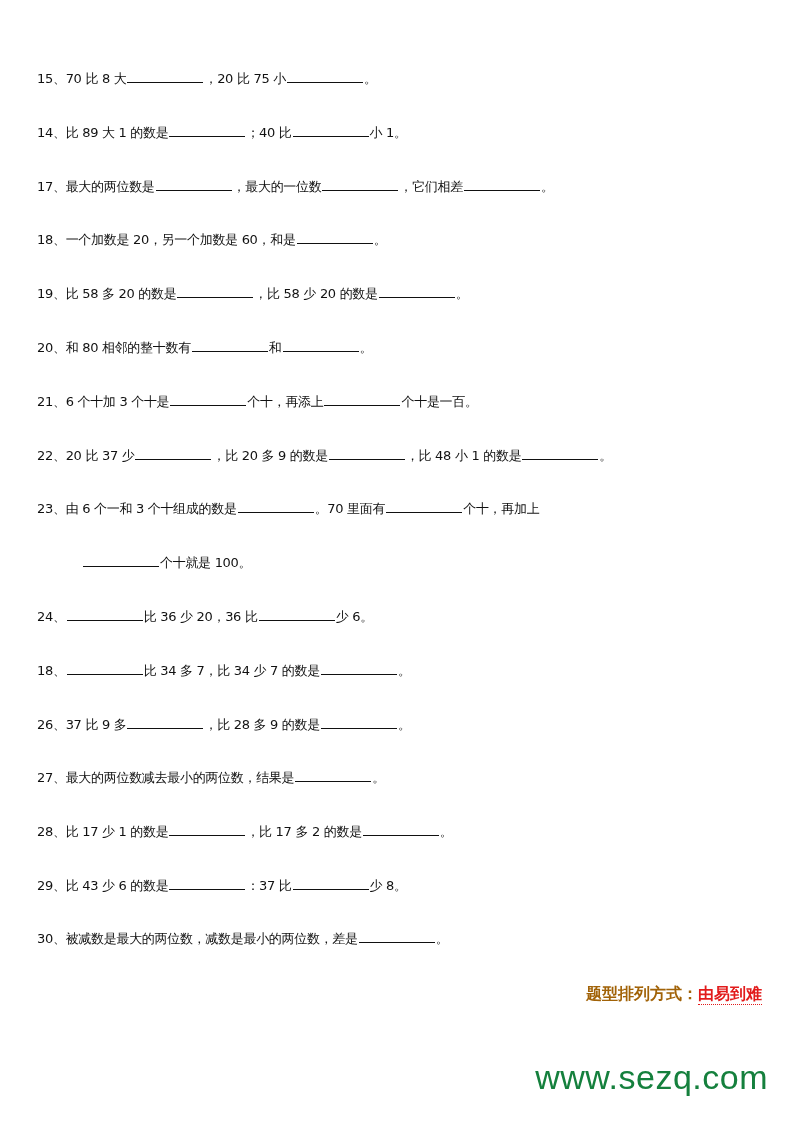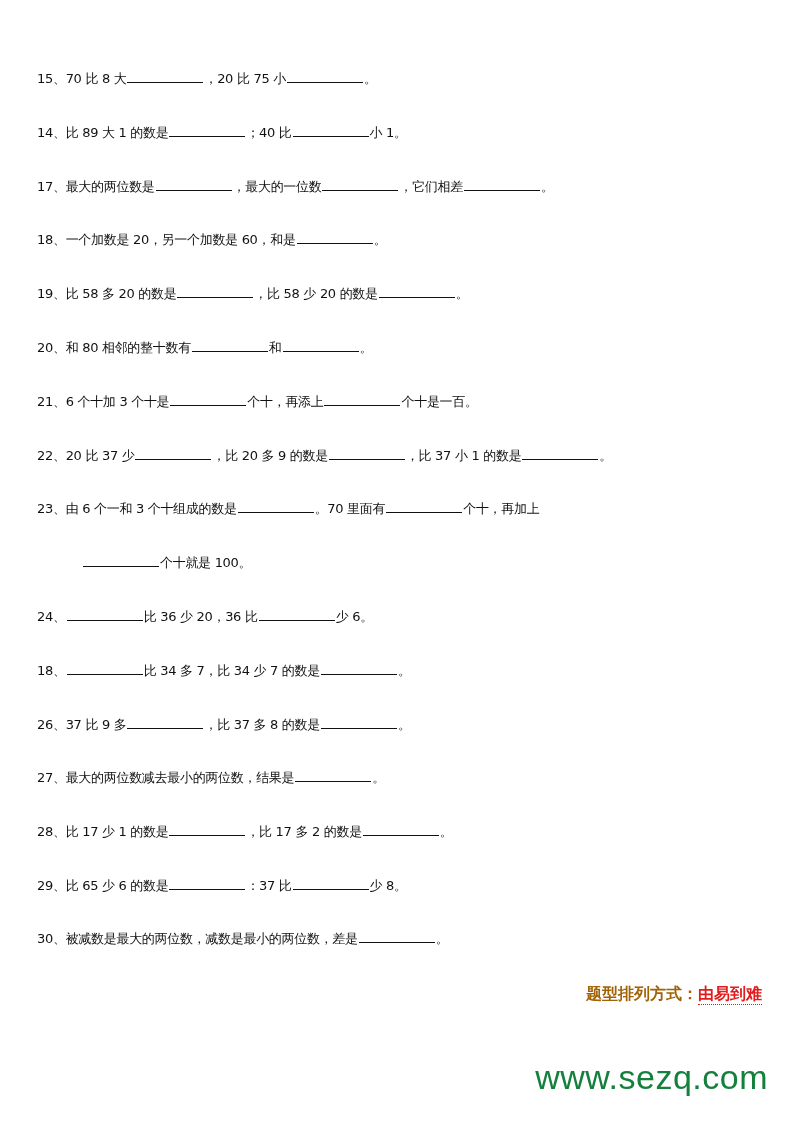--- a/index.html
+++ b/index.html
@@ -18,29 +18,29 @@
 <body>
 
 <div id="questions">
     <div class="q" style="top: 62px;"><span class="seg">15、70 比 8 大</span><span class="blank"></span><span class="seg">，20 比 75 小</span><span class="blank"></span><span class="seg">。</span></div>
     <div class="q" style="top: 116px;"><span class="seg">14、比 89 大 1 的数是</span><span class="blank"></span><span class="seg">；40 比</span><span class="blank"></span><span class="seg">小 1。</span></div>
     <div class="q" style="top: 170px;"><span class="seg">17、最大的两位数是</span><span class="blank"></span><span class="seg">，最大的一位数</span><span class="blank"></span><span class="seg">，它们相差</span><span class="blank"></span><span class="seg">。</span></div>
     <div class="q" style="top: 223px;"><span class="seg">18、一个加数是 20，另一个加数是 60，和是</span><span class="blank"></span><span class="seg">。</span></div>
     <div class="q" style="top: 277px;"><span class="seg">19、比 58 多 20 的数是</span><span class="blank"></span><span class="seg">，比 58 少 20 的数是</span><span class="blank"></span><span class="seg">。</span></div>
     <div class="q" style="top: 331px;"><span class="seg">20、和 80 相邻的整十数有</span><span class="blank"></span><span class="seg">和</span><span class="blank"></span><span class="seg">。</span></div>
     <div class="q" style="top: 385px;"><span class="seg">21、6 个十加 3 个十是</span><span class="blank"></span><span class="seg">个十，再添上</span><span class="blank"></span><span class="seg">个十是一百。</span></div>
-    <div class="q" style="top: 439px;"><span class="seg">22、20 比 37 少</span><span class="blank"></span><span class="seg">，比 20 多 9 的数是</span><span class="blank"></span><span class="seg">，比 37 小 1 的数是</span><span class="blank"></span><span class="seg">。</span></div>
+    <div class="q" style="top: 439px;"><span class="seg">22、20 比 37 少</span><span class="blank"></span><span class="seg">，比 20 多 9 的数是</span><span class="blank"></span><span class="seg">，比 48 小 1 的数是</span><span class="blank"></span><span class="seg">。</span></div>
     <div class="q" style="top: 492px;"><span class="seg">23、由 6 个一和 3 个十组成的数是</span><span class="blank"></span><span class="seg">。70 里面有</span><span class="blank"></span><span class="seg">个十，再加上</span></div>
     <div class="q cont" style="top: 546px;"><span class="blank"></span><span class="seg">个十就是 100。</span></div>
     <div class="q" style="top: 600px;"><span class="seg">24、</span><span class="blank"></span><span class="seg">比 36 少 20，36 比</span><span class="blank"></span><span class="seg">少 6。</span></div>
     <div class="q" style="top: 654px;"><span class="seg">18、</span><span class="blank"></span><span class="seg">比 34 多 7，比 34 少 7 的数是</span><span class="blank"></span><span class="seg">。</span></div>
-    <div class="q" style="top: 708px;"><span class="seg">26、37 比 9 多</span><span class="blank"></span><span class="seg">，比 37 多 8 的数是</span><span class="blank"></span><span class="seg">。</span></div>
+    <div class="q" style="top: 708px;"><span class="seg">26、37 比 9 多</span><span class="blank"></span><span class="seg">，比 28 多 9 的数是</span><span class="blank"></span><span class="seg">。</span></div>
     <div class="q" style="top: 761px;"><span class="seg">27、最大的两位数减去最小的两位数，结果是</span><span class="blank"></span><span class="seg">。</span></div>
     <div class="q" style="top: 815px;"><span class="seg">28、比 17 少 1 的数是</span><span class="blank"></span><span class="seg">，比 17 多 2 的数是</span><span class="blank"></span><span class="seg">。</span></div>
-    <div class="q" style="top: 869px;"><span class="seg">29、比 65 少 6 的数是</span><span class="blank"></span><span class="seg">：37 比</span><span class="blank"></span><span class="seg">少 8。</span></div>
+    <div class="q" style="top: 869px;"><span class="seg">29、比 43 少 6 的数是</span><span class="blank"></span><span class="seg">：37 比</span><span class="blank"></span><span class="seg">少 8。</span></div>
     <div class="q" style="top: 922px;"><span class="seg">30、被减数是最大的两位数，减数是最小的两位数，差是</span><span class="blank"></span><span class="seg">。</span></div>
   </div>
 
 <div class="footer-note">
   <span class="label">题型排列方式：</span><span class="value">由易到难</span>
 </div>
 
 <div class="watermark">www.sezq.com</div>
 
 </body></html>

